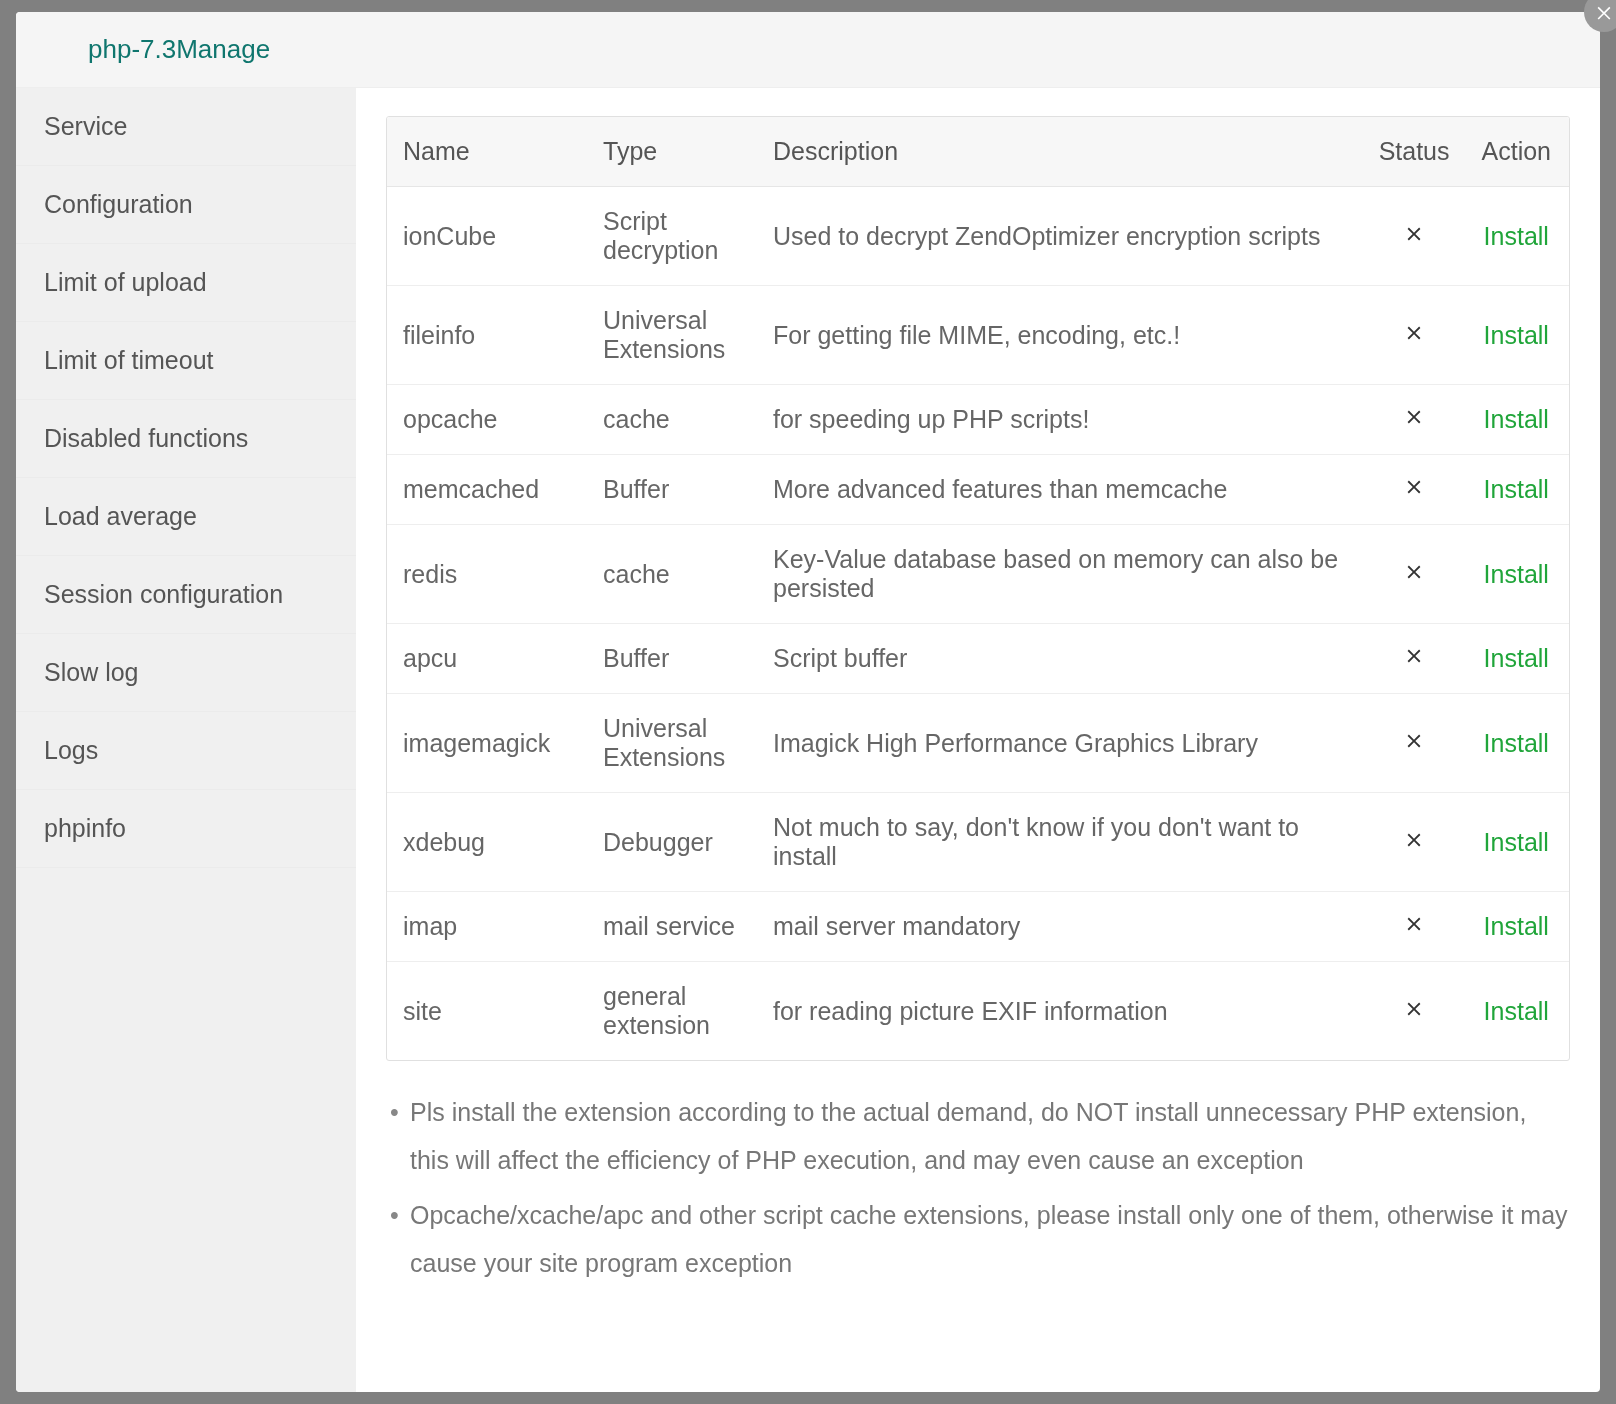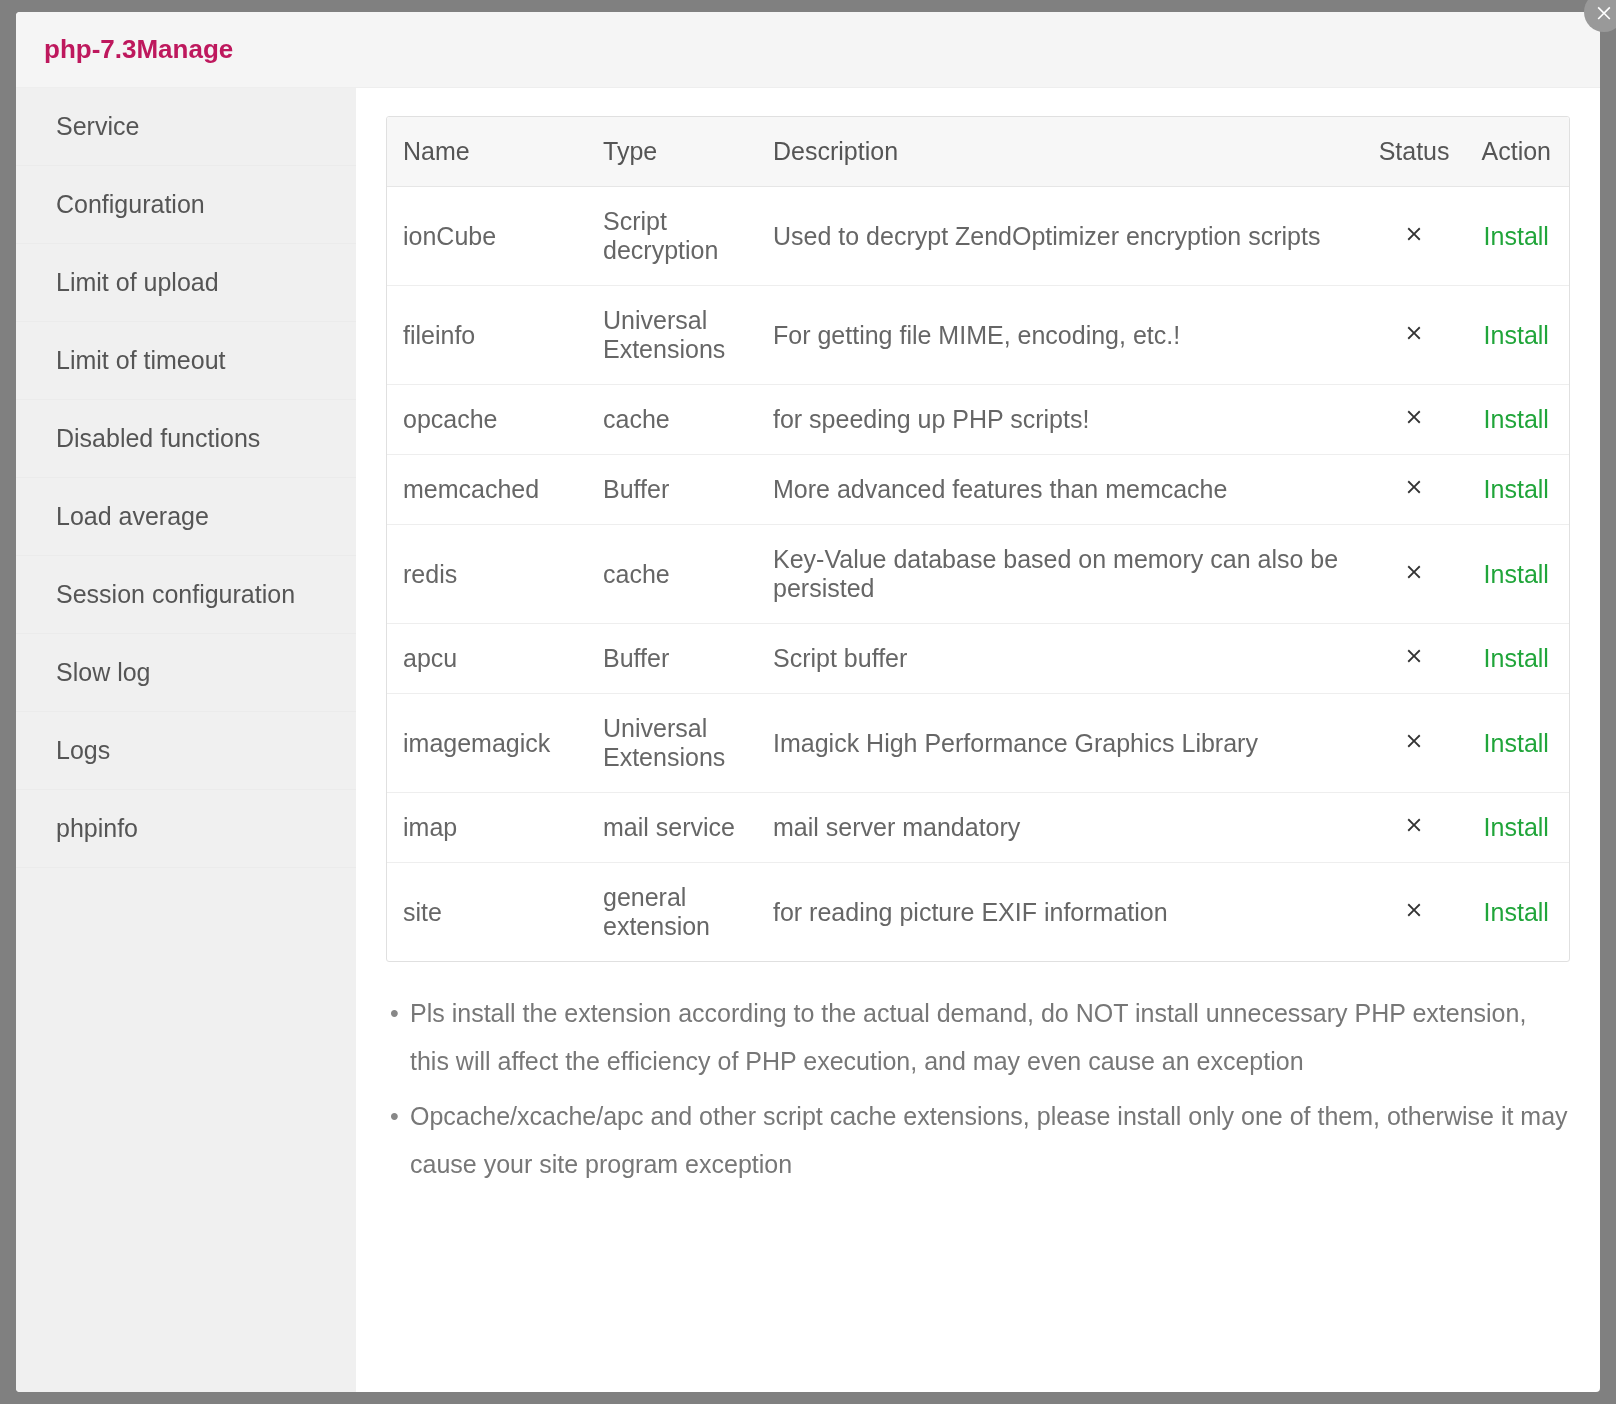--- a/index.html
+++ b/index.html
@@ -23,22 +23,23 @@
   display: flex;
   flex-direction: column;
 }
 .modal-header {
   background: #f5f5f5;
   border-bottom: 1px solid #eee;
   padding: 22px 28px;
 }
 .modal-title {
   font-size: 26px;
-  color: #be185d;
-  font-weight: 700;
+  color: #0f766e;
+  font-weight: 400;
+  margin-left: 44px;
 }
 .close-btn {
   position: absolute;
   top: -8px;
   right: -8px;
   width: 40px;
   height: 40px;
   background: #999;
   border-radius: 50%;
   display: flex;
@@ -53,21 +54,21 @@
   flex: 1;
   display: flex;
   overflow: hidden;
 }
 .sidebar {
   width: 340px;
   background: #f0f0f0;
   flex-shrink: 0;
 }
 .sidebar-item {
-  padding: 24px 40px;
+  padding: 24px 28px;
   font-size: 25px;
   color: #555;
   cursor: pointer;
   border-bottom: 1px solid rgba(0,0,0,0.02);
 }
 .sidebar-item.active {
   background: #fff;
   color: #333;
 }
 .content {
@@ -219,20 +220,29 @@
                 <tr>
                   <td class="col-name">imagemagick</td>
                   <td class="col-type">Universal Extensions</td>
                   <td>Imagick High Performance Graphics Library</td>
                   <td class="col-status status-x"><span><svg viewBox="0 0 24 24">
                         <path fill="#333" d="M19 6.41L17.59 5 12 10.59 6.41 5 5 6.41 10.59 12 5 17.59 6.41 19 12 13.41 17.59 19 19 17.59 13.41 12z"></path>
                       </svg></span></td>
                   <td class="col-action action-install">Install</td>
                 </tr>
                 <tr>
+                  <td class="col-name">xdebug</td>
+                  <td class="col-type">Debugger</td>
+                  <td>Not much to say, don't know if you don't want to install</td>
+                  <td class="col-status status-x"><span><svg viewBox="0 0 24 24">
+                        <path fill="#333" d="M19 6.41L17.59 5 12 10.59 6.41 5 5 6.41 10.59 12 5 17.59 6.41 19 12 13.41 17.59 19 19 17.59 13.41 12z"></path>
+                      </svg></span></td>
+                  <td class="col-action action-install">Install</td>
+                </tr>
+                <tr>
                   <td class="col-name">imap</td>
                   <td class="col-type">mail service</td>
                   <td>mail server mandatory</td>
                   <td class="col-status status-x"><span><svg viewBox="0 0 24 24">
                         <path fill="#333" d="M19 6.41L17.59 5 12 10.59 6.41 5 5 6.41 10.59 12 5 17.59 6.41 19 12 13.41 17.59 19 19 17.59 13.41 12z"></path>
                       </svg></span></td>
                   <td class="col-action action-install">Install</td>
                 </tr>
                 <tr>
                   <td class="col-name">site</td>

